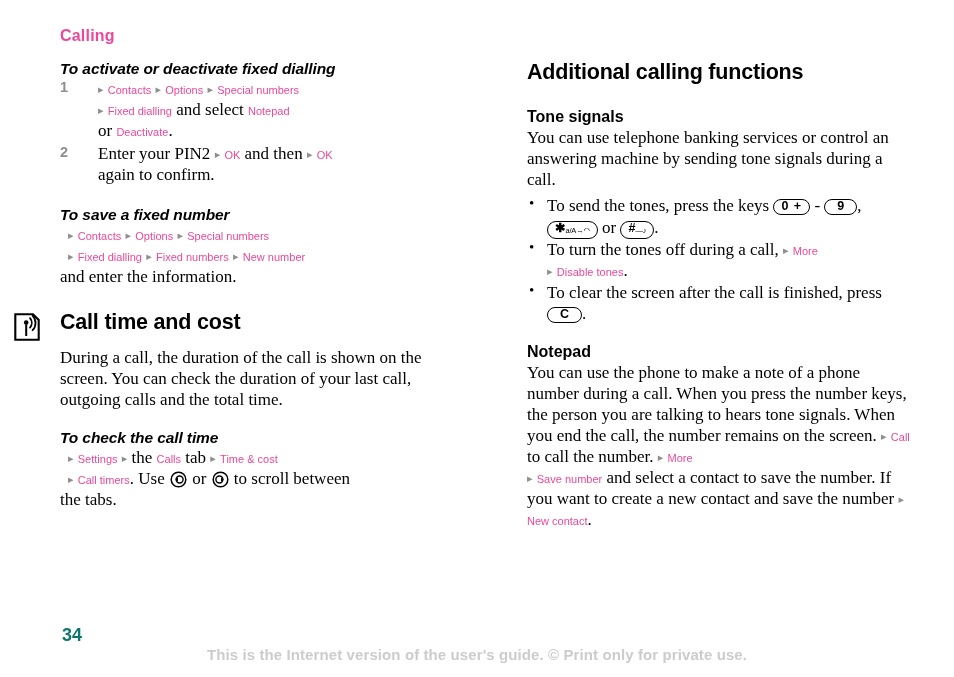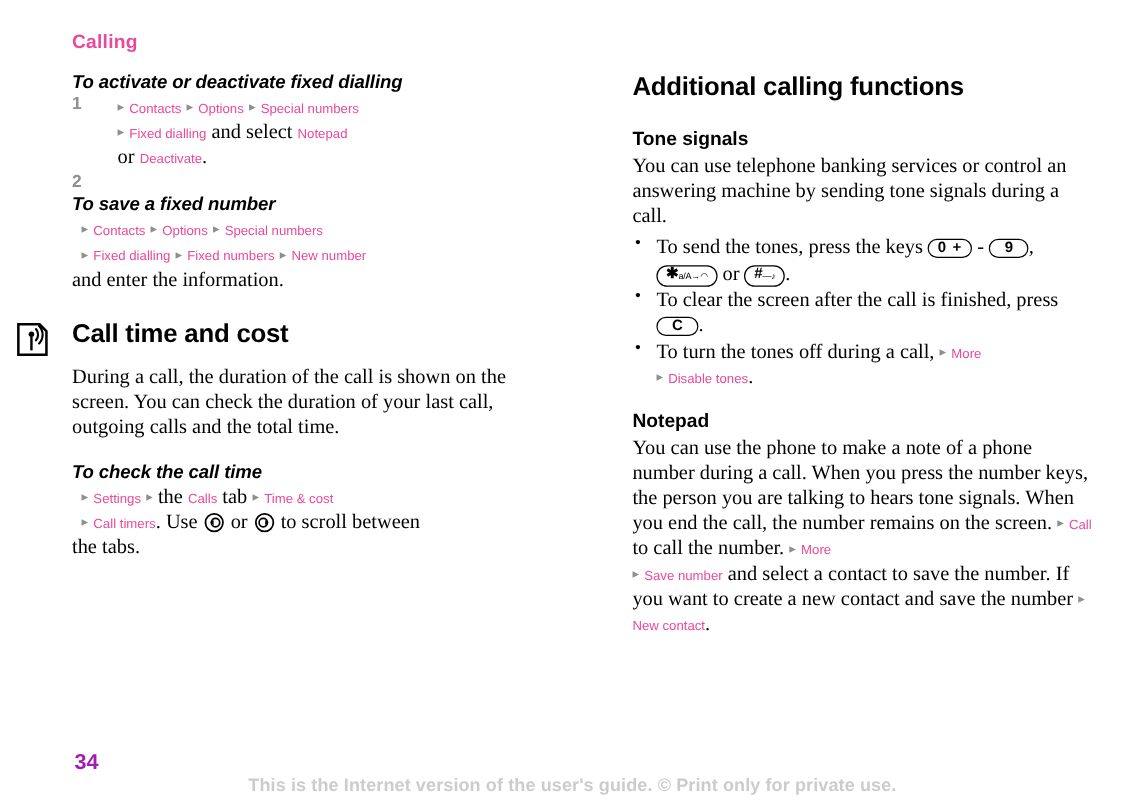--- a/index.html
+++ b/index.html
@@ -180,21 +180,21 @@
   }
 
   
   .page-number {
     position: absolute;
     left: 62px;
     top: 625px;
     font-family: "Liberation Sans", sans-serif;
     font-weight: bold;
     font-size: 18px;
-    color: #a21caf;
+    color: #0f766e;
   }
   .footer-note {
     position: absolute;
     left: 0;
     right: 0;
     top: 646px;
     text-align: center;
     font-family: "Liberation Sans", sans-serif;
     font-weight: bold;
     font-size: 15px;
@@ -219,20 +219,22 @@
 
     <ol class="steps">
       <li class="step">
         <span class="step-num">1</span>
         <span><span class="arrow">▸</span> <span class="ui">Contacts</span> <span class="arrow">▸</span> <span class="ui">Options</span> <span class="arrow">▸</span> <span class="ui">Special numbers</span><br>
         <span class="arrow">▸</span> <span class="ui">Fixed dialling</span><span> and select </span><span class="ui">Notepad</span><br>
         <span>or </span><span class="ui">Deactivate</span><span>.</span></span>
       </li>
       <li class="step">
         <span class="step-num">2</span>
+        <span><span>Enter your PIN2 </span><span class="arrow">▸</span> <span class="ui">OK</span><span> and then </span><span class="arrow">▸</span> <span class="ui">OK</span><br>
+        <span>again to confirm.</span></span>
       </li>
     </ol>
 
     <div class="sp-18"></div>
 
     <h3 class="task-title">To save a fixed number</h3>
 
     <div class="instr">
       <span class="arrow">▸</span>
       <span class="ui">Contacts</span>
@@ -301,28 +303,28 @@
     <div style="height:4px"></div>
 
     <ul class="bullets">
 
       <li>
         <span>To send the tones, press the keys </span><span class="key key-0"><span>0</span> <span>+</span></span><span> - </span><span class="key"><span style="padding:0 5px">9</span></span><span>,</span><br>
         <span class="key"><span>✱</span><span class="sub">a/A→◠</span></span><span> or </span><span class="key"><span>#</span><span class="sub">—♪</span></span><span>.</span>
       </li>
 
       <li>
-        <span>To clear the screen after the call is finished, press </span><span class="key"><span style="padding:0 5px">C</span></span><span>.</span>
-      </li>
-
-      <li>
         <span>To turn the tones off during a call, </span><span class="arrow">▸</span> <span class="ui">More</span><br>
         <span class="arrow">▸</span> <span class="ui">Disable tones</span><span>.</span>
       </li>
 
+      <li>
+        <span>To clear the screen after the call is finished, press </span><span class="key"><span style="padding:0 5px">C</span></span><span>.</span>
+      </li>
+
     </ul>
 
     <div class="sp-18"></div>
 
     <h2 class="sub-title">Notepad</h2>
 
     <p class="body"><span>You can use the phone to make a note of a phone number during a call. When you press the number keys, the person you are talking to hears tone signals. When you end the call, the number remains on the screen. </span><span class="arrow">▸</span> <span class="ui">Call</span><span> to call the number. </span><span class="arrow">▸</span> <span class="ui">More</span><br><span class="arrow">▸</span> <span class="ui">Save number</span><span> and select a contact to save the number. If you want to create a new contact and save the number </span><span class="arrow">▸</span> <span class="ui">New contact</span><span>.</span></p>
 
   </div>
 

